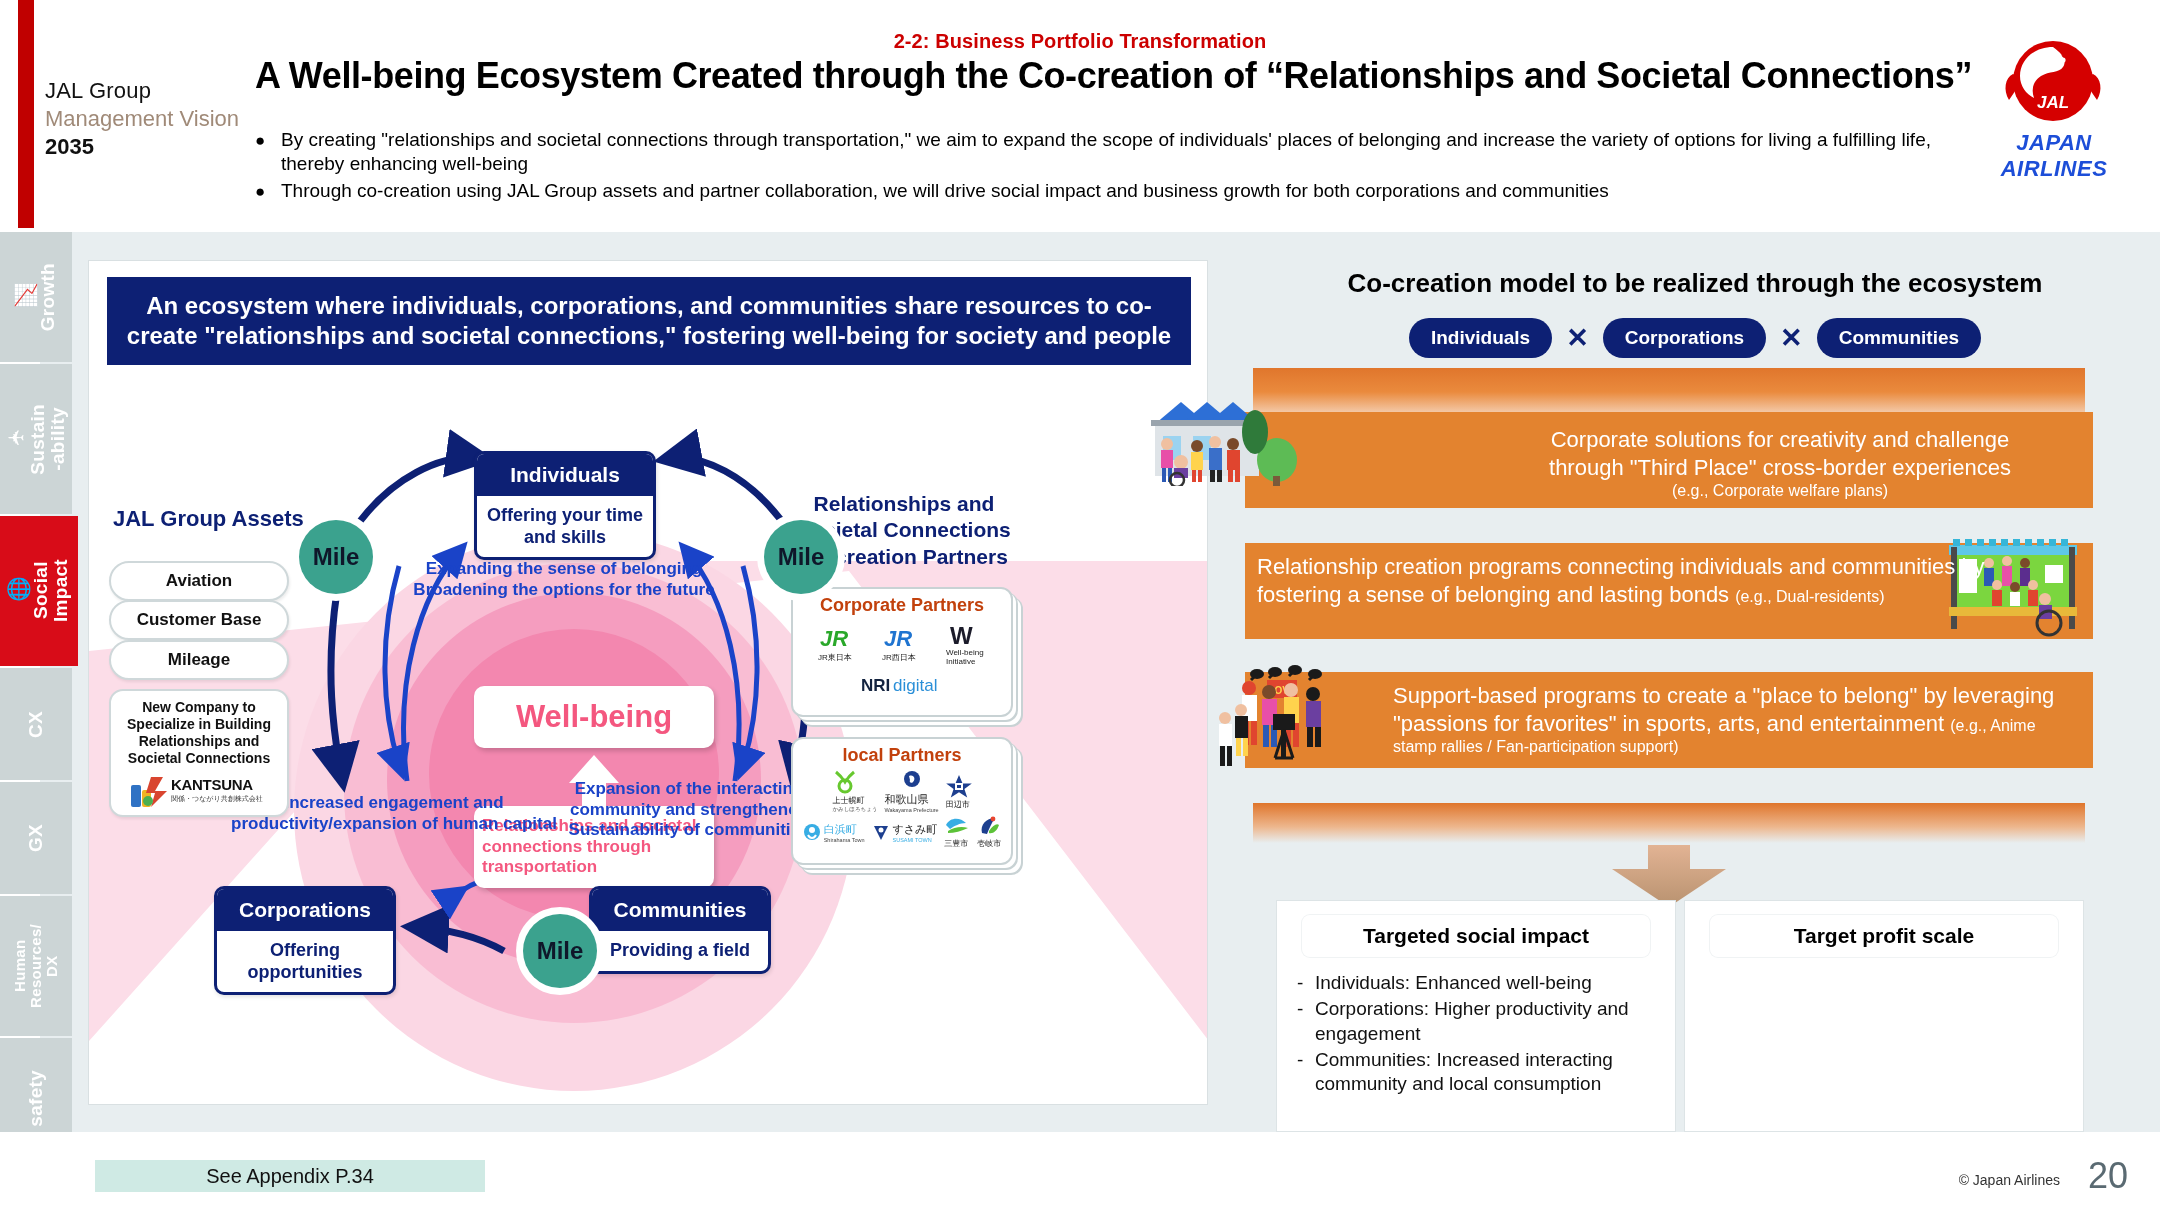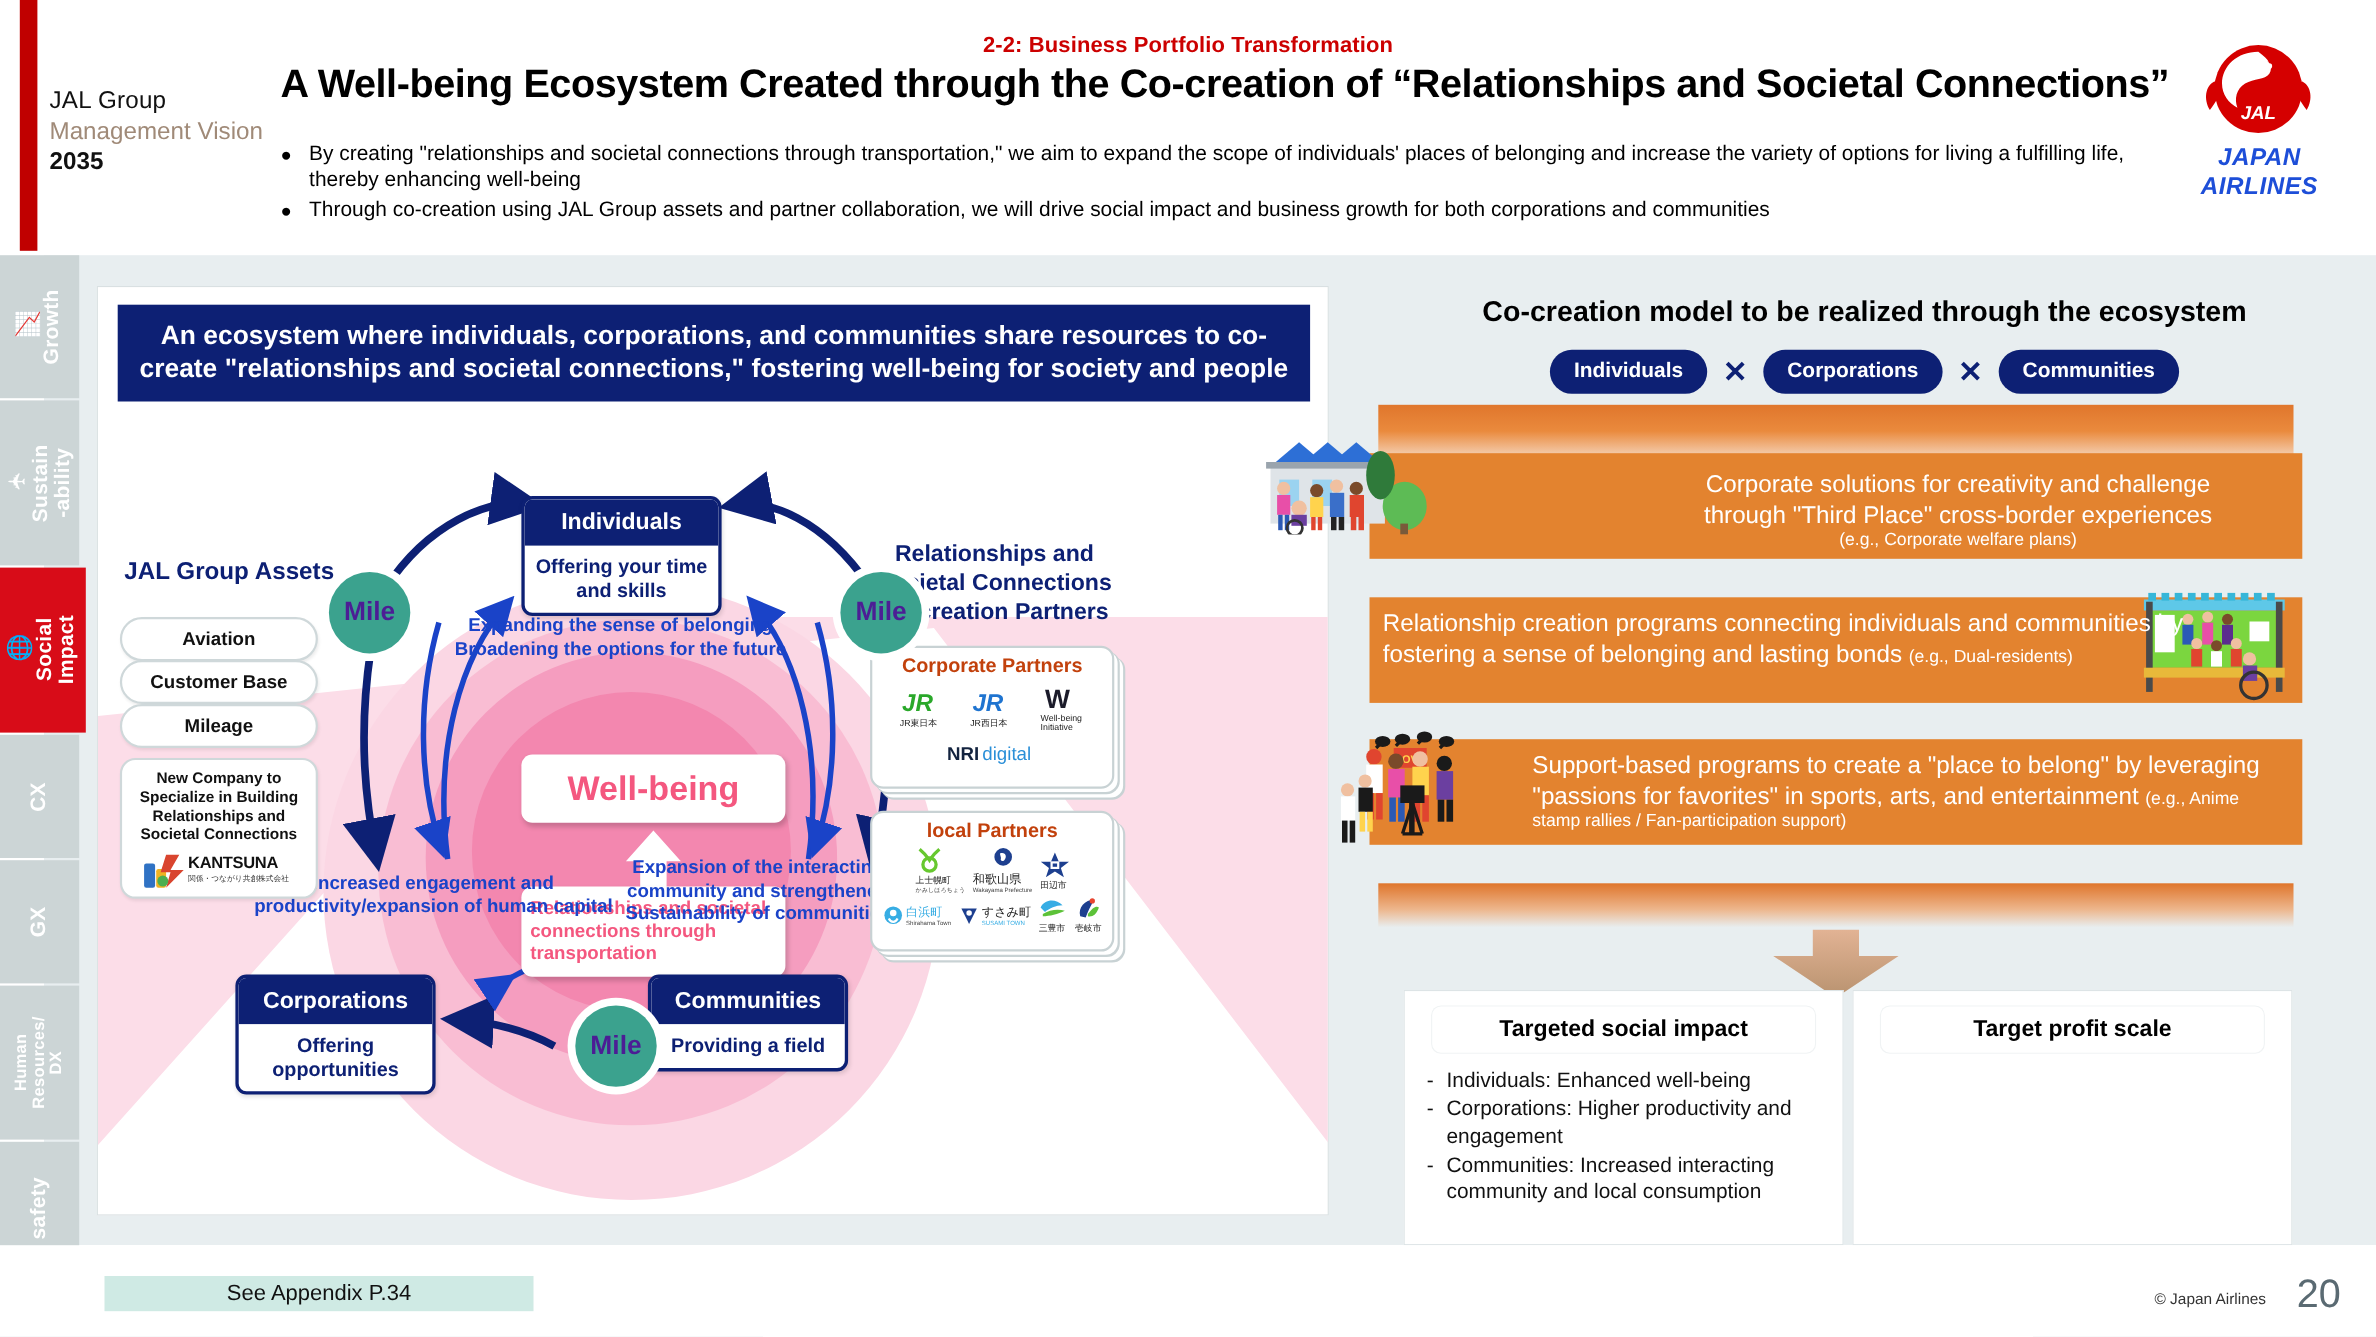--- a/index.html
+++ b/index.html
@@ -74,21 +74,21 @@
   .nodebox .nb-head { background: #0d2074; color: #fff; font-weight: 700; font-size: 21px;
                       text-align: center; padding: 9px 4px; }
   .nodebox .nb-body { color: #0d2074; font-weight: 700; font-size: 18px; text-align: center;
                       padding: 9px 4px; line-height: 1.2; }
 
   .n-individuals { left: 385px; top: 70px; width: 182px; }
   .n-corporations { left: 125px; top: 505px; width: 182px; }
   .n-communities { left: 500px; top: 505px; width: 182px; }
 
   .mile { position: absolute; width: 74px; height: 74px; border-radius: 50%; background: #3ba28e;
-          color: #4c1d95; font-weight: 700; font-size: 24px; display: flex; align-items: center;
+          color: #0f172a; font-weight: 700; font-size: 24px; display: flex; align-items: center;
           justify-content: center; box-shadow: 0 0 0 7px #ffffff; z-index: 4; }
 
   .bluelabel { position: absolute; color: #1a43c8; font-weight: 700; font-size: 17px; line-height: 1.22;
                text-align: center; z-index: 3; }
 
   .assets-title { position: absolute; left: 24px; top: 125px; font-size: 22px; font-weight: 700; color: #0d2074; z-index: 3; }
   .asset-pill { position: absolute; left: 20px; width: 180px; height: 40px; background: #fff;
                 border: 2px solid #cfd8da; border-radius: 20px; display: flex; align-items: center;
                 justify-content: center; font-weight: 700; font-size: 17px; color: #111; z-index: 3;
                 box-shadow: 1px 2px 3px rgba(0,0,0,.08); }

